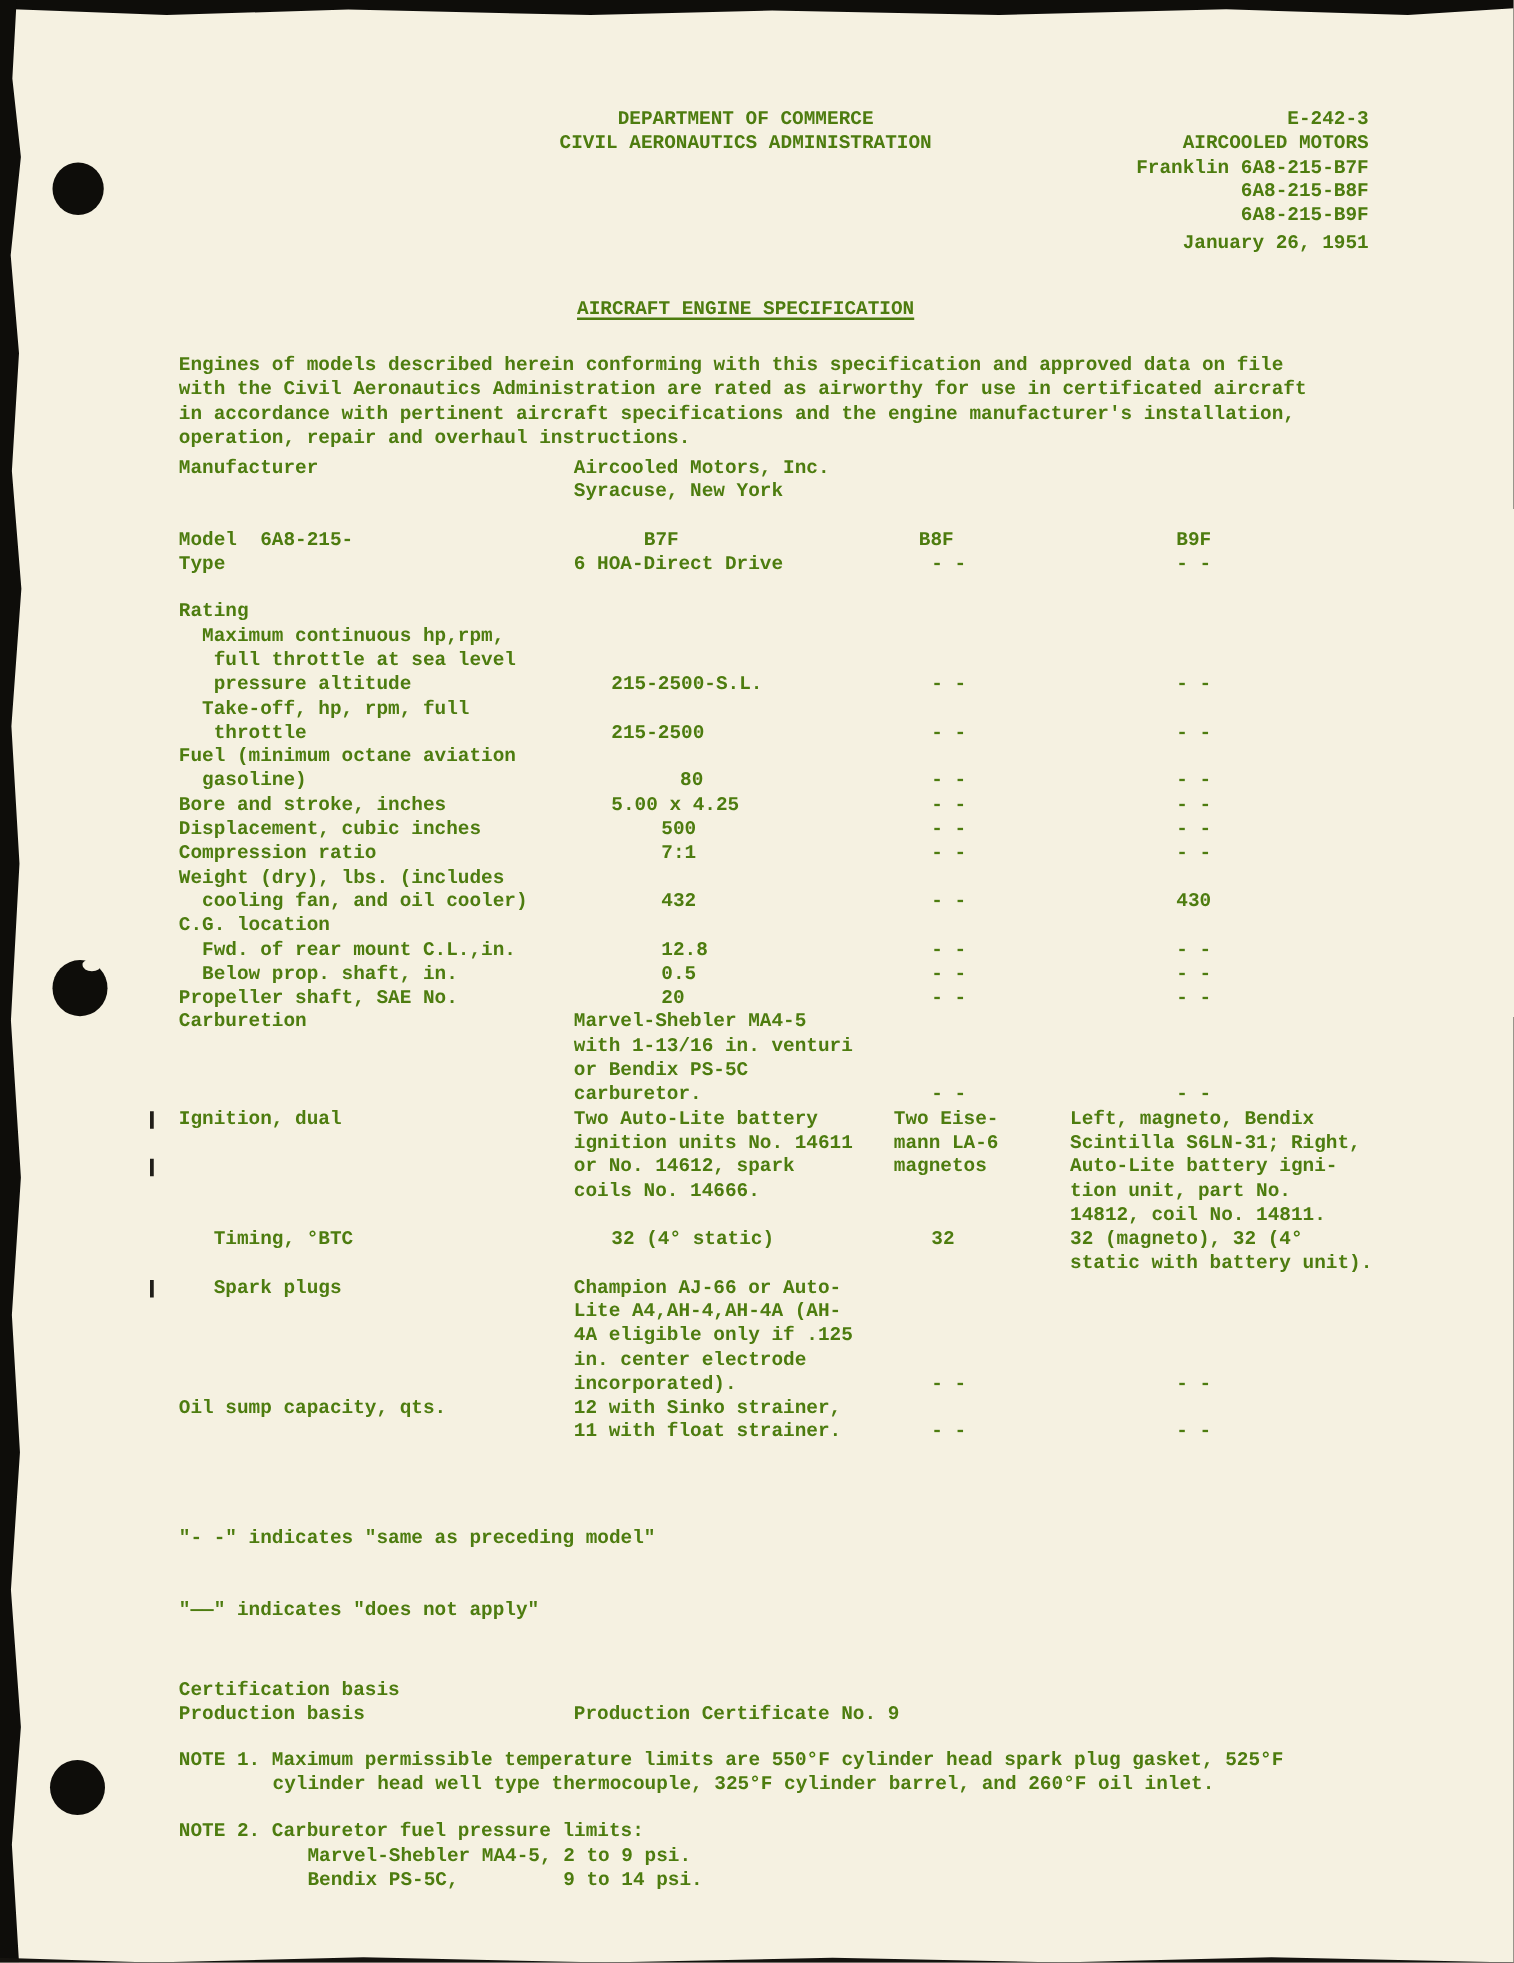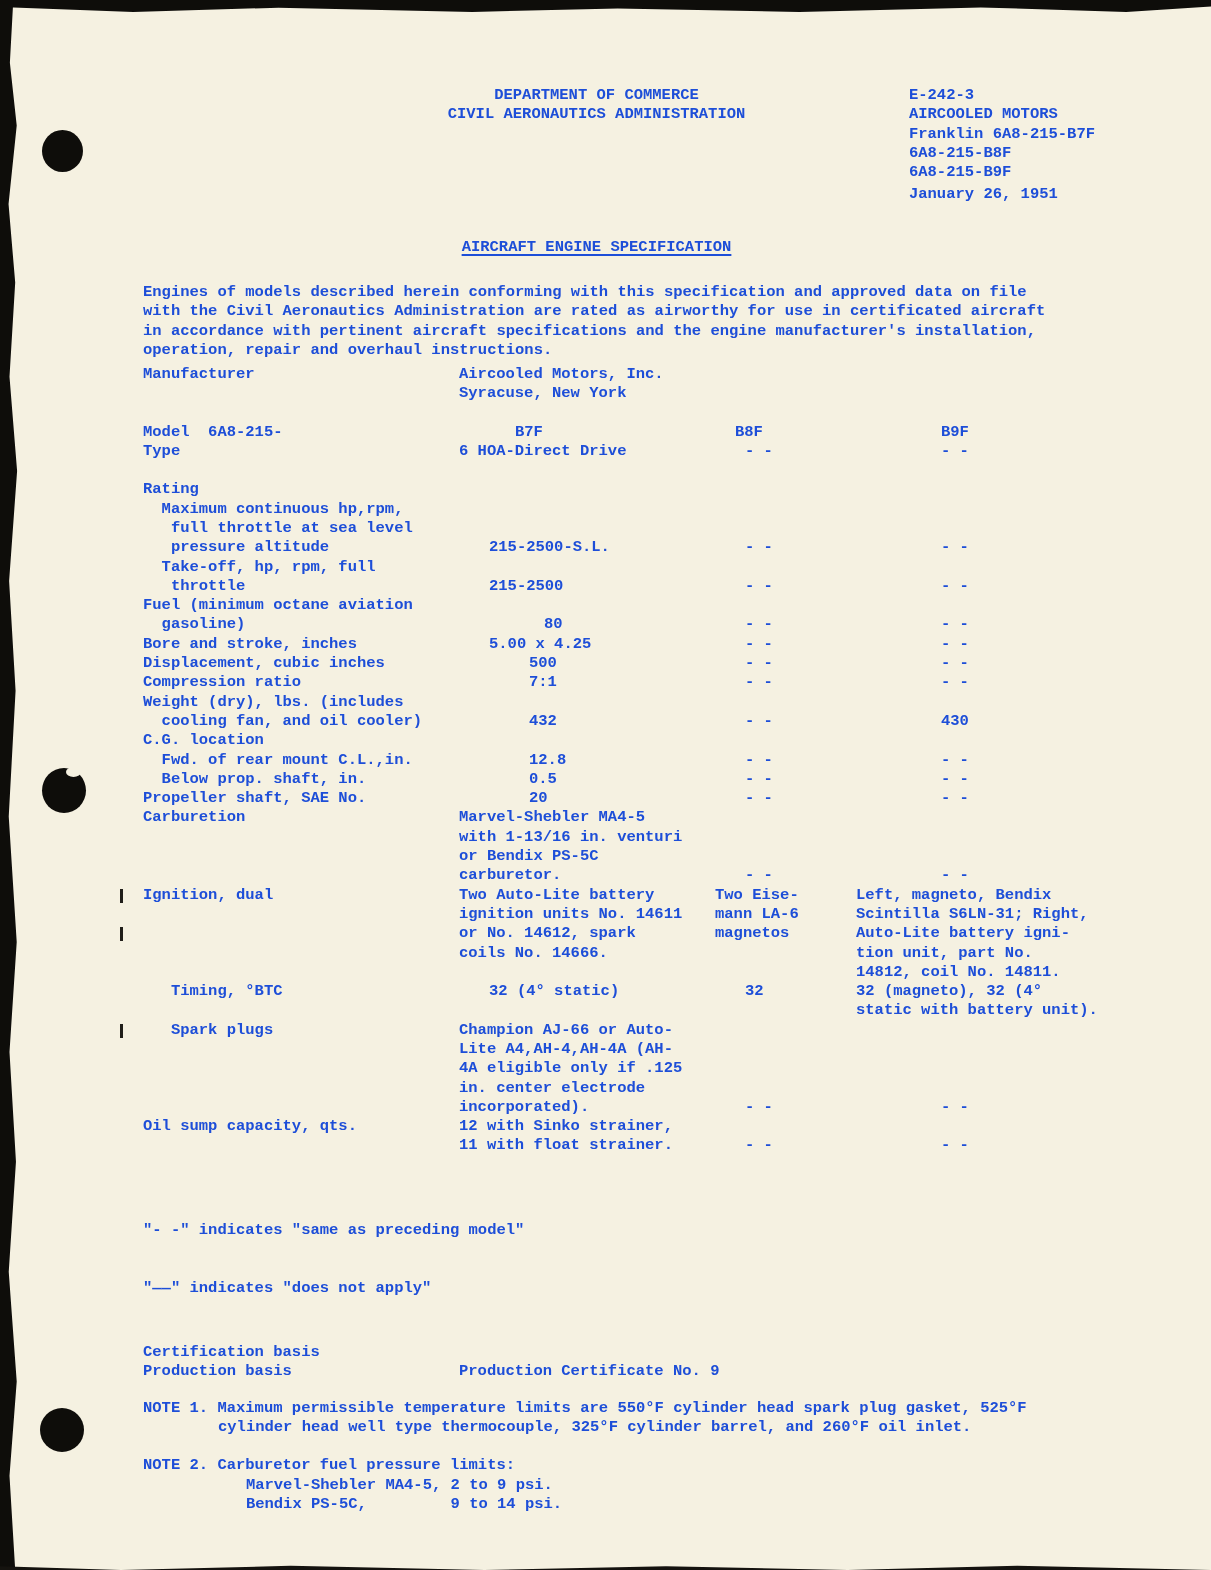--- a/index.html
+++ b/index.html
@@ -5,38 +5,38 @@
   html,body{margin:0;padding:0;background:#141210;}
   .scan{
     position:relative;
     width:1211px;height:1570px;
     background:#f5f1e1;
     overflow:hidden;
     font-family:"Liberation Mono","DejaVu Sans Mono",monospace;
     font-weight:700;
     font-size:15.5px;
     line-height:19.3px;
-    color:#1d4ed8;
+    color:#4d7c0f;
   }
   
   .edge-top{position:absolute;top:0;left:0;width:1211px;height:12px;background:#0e0d0a;
     clip-path:polygon(0 0,100% 0,100% 55%,93% 100%,81% 62%,66% 100%,51% 70%,39% 100%,23% 64%,11% 100%,0 58%);}
   .edge-bottom{position:absolute;bottom:0;left:0;width:1211px;height:7px;background:#15130f;
     clip-path:polygon(0 45%,10% 100%,24% 40%,40% 100%,55% 45%,70% 100%,84% 40%,100% 100%,100% 100%,100% 100%,100% 100%,0 100%);}
   .edge-left{position:absolute;top:0;left:0;width:19px;height:1570px;background:#0e0d0a;
     clip-path:polygon(0 0,70% 0,52% 4%,88% 8%,45% 13%,80% 18%,50% 24%,90% 30%,48% 37%,82% 44%,46% 52%,88% 60%,50% 67%,84% 74%,46% 81%,88% 88%,50% 94%,80% 100%,0 100%);}
   .hole{position:absolute;width:41px;height:42px;border-radius:50%;background:#0e0d0a;}
   .hole-1{left:42px;top:130px;}
   .hole-2{left:42px;top:768px;width:44px;height:45px;}
   .hole-2::after{content:'';position:absolute;width:15px;height:10px;background:#f5f1e1;border-radius:50%;top:-1px;right:5px;}
   .hole-3{left:40px;top:1408px;width:44px;height:44px;}
 
   
   .agency-block{position:absolute;top:86px;left:-9px;width:1211px;text-align:center;}
-  .doc-block{position:absolute;top:86px;right:116px;}
+  .doc-block{position:absolute;top:86px;right:116px;text-align:right;}
   .doc-date{margin-top:3px;}
   .page-title{position:absolute;top:238px;left:-9px;width:1211px;text-align:center;
     text-decoration:underline;text-decoration-thickness:2px;text-underline-offset:3px;}
 
   
   .content{position:absolute;top:283px;left:143px;width:1012px;}
   .intro{width:905px;margin:0;}
 
   .spec{margin-top:5px;}
   .srow{display:grid;grid-template-columns:316px 256px 141px 297px;align-items:start;}

